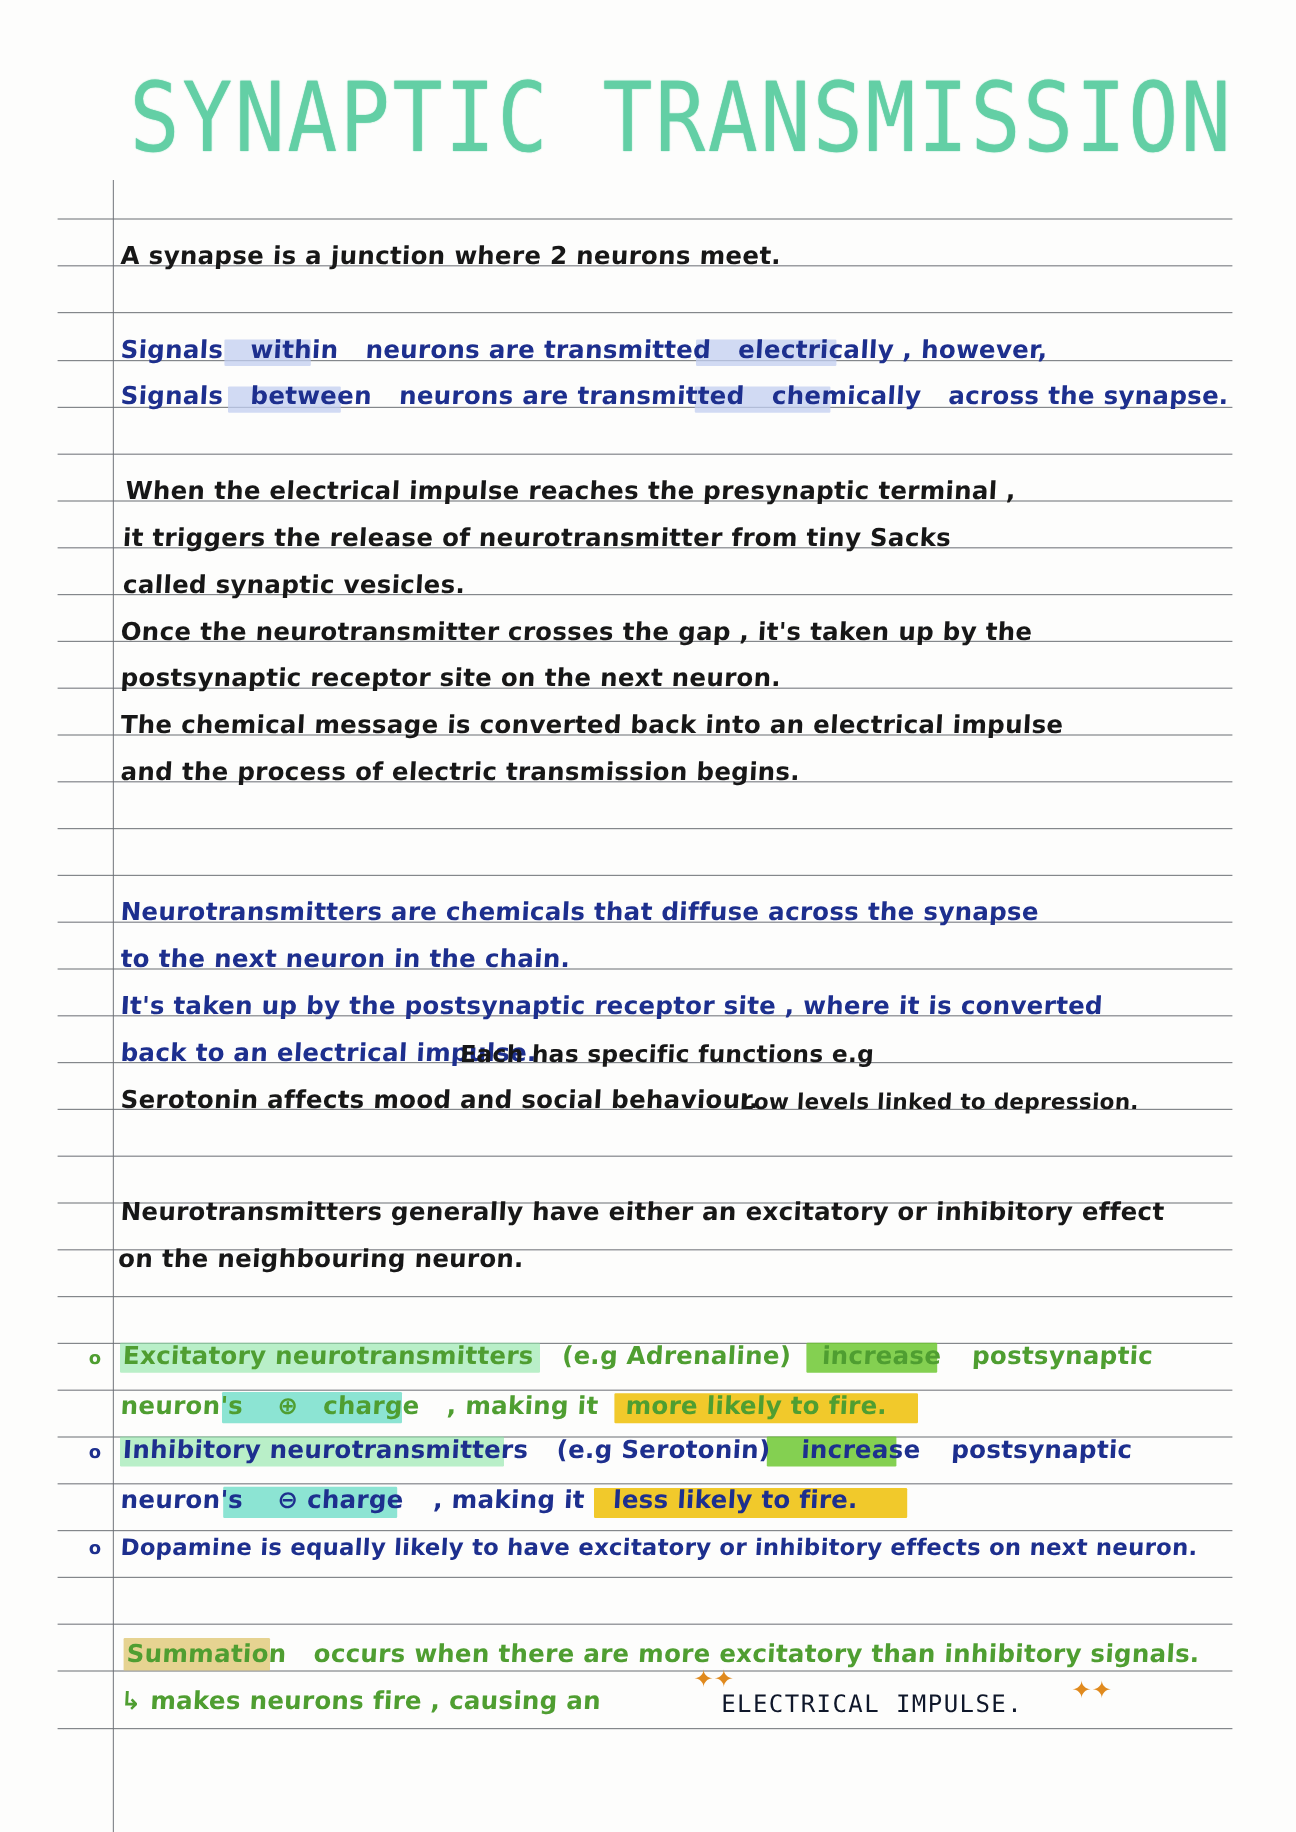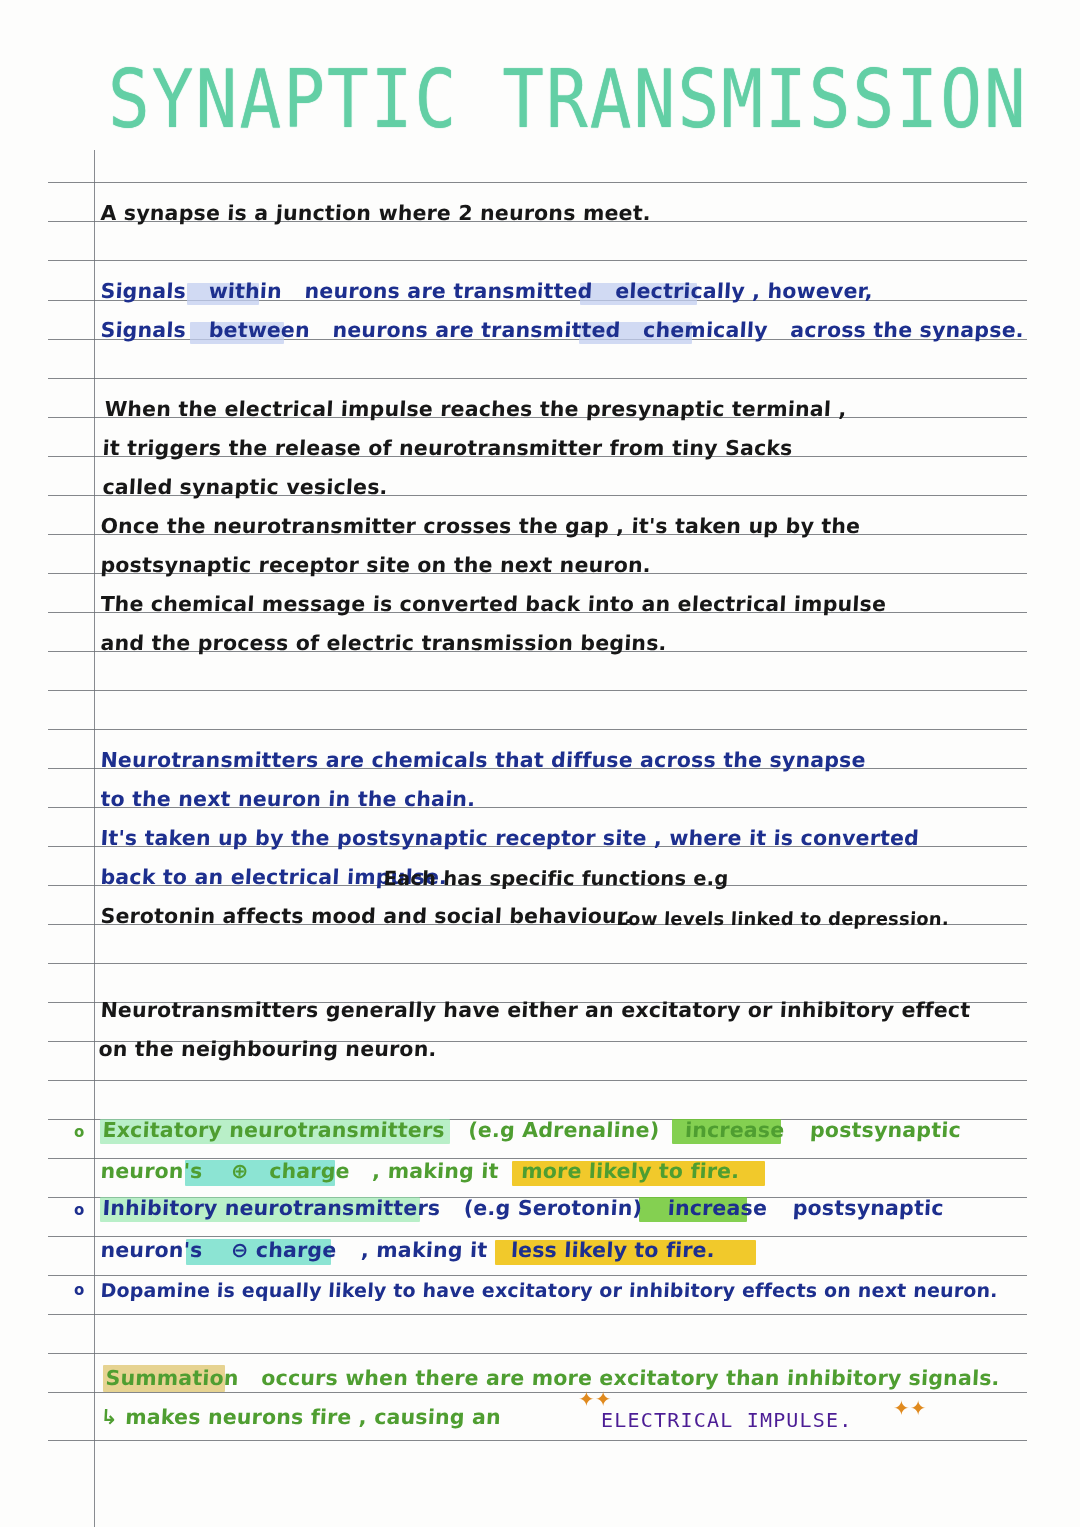--- a/index.html
+++ b/index.html
@@ -44,21 +44,21 @@
     opacity: .80;
   }
 
   
   .hw {
     position: absolute;
     white-space: nowrap;
     font-family: "DejaVu Sans", sans-serif;
     letter-spacing: .2px;
   }
-  .ink-green { color: #4c1d95; }
+  .ink-green { color: #0f172a; }
 
   
   .body-line {
     font-size: 20.5px;
     line-height: 1;
     font-weight: 600;
     transform: skewX(-3deg);
     transform-origin: left bottom;
   }
   .body-line.blue  { color: #1d2f8e; }

